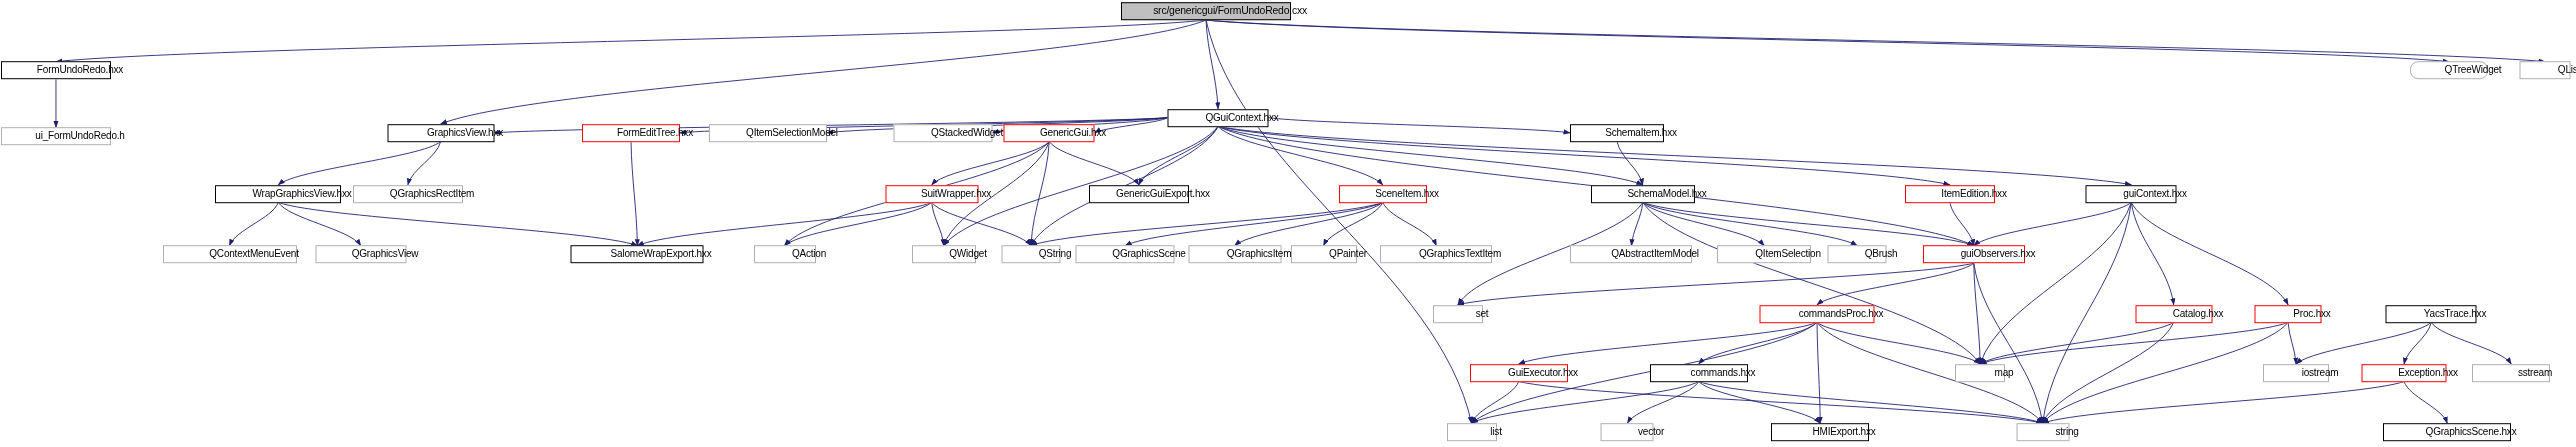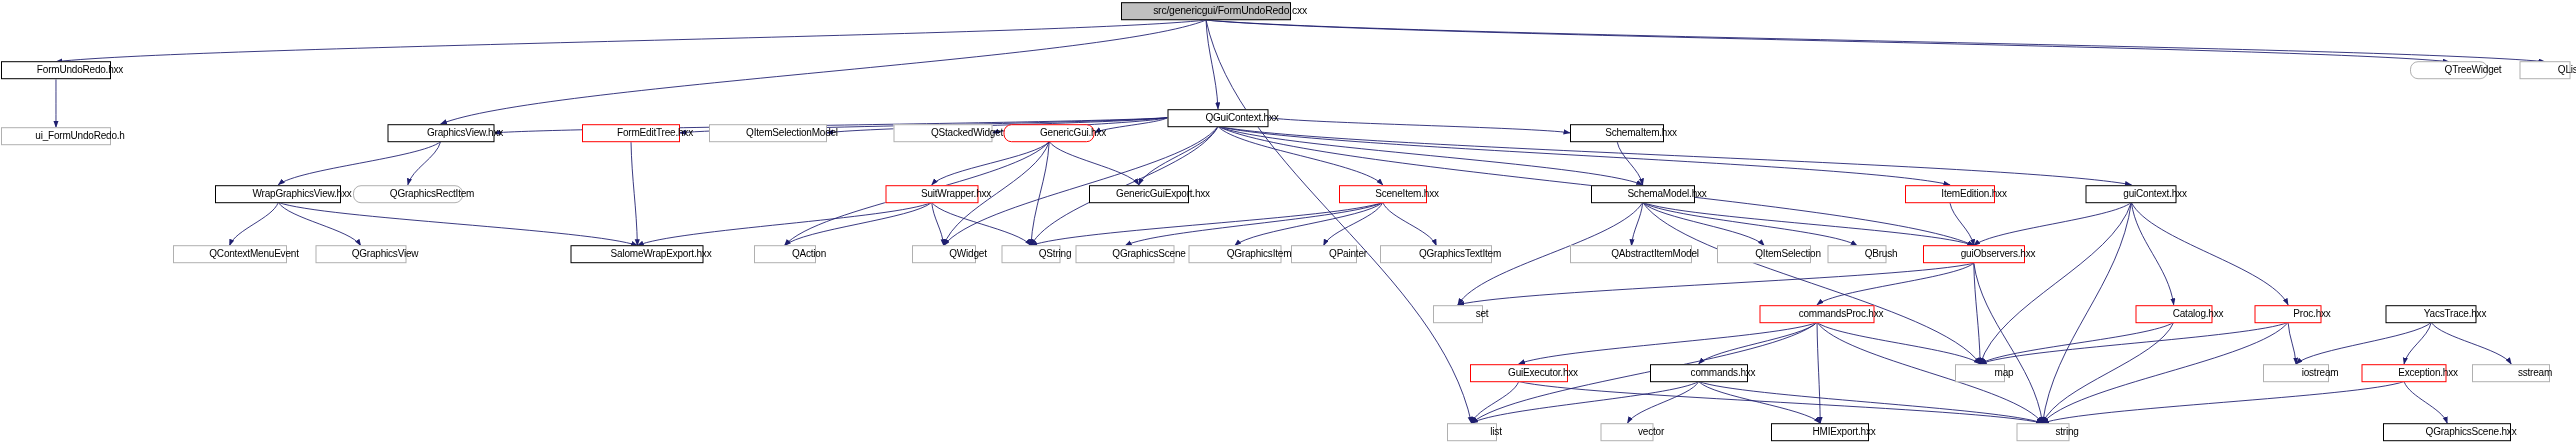--- a/index.html
+++ b/index.html
@@ -130,31 +130,31 @@
 <div class="node root" style="left: 1206px; top: 11.2px; width: 170px;">src/genericgui/FormUndoRedo.cxx</div>
     <div class="node black" style="left: 56px; top: 70px; width: 110px;">FormUndoRedo.hxx</div>
     <div class="node black" style="left: 1218px; top: 118px; width: 101px;">QGuiContext.hxx</div>
     <div class="node grey" style="left: 2449px; top: 70px; width: 78px; border-radius: 8px;">QTreeWidget</div>
     <div class="node grey" style="left: 2545px; top: 70px; width: 51px;">QList</div>
     <div class="node grey" style="left: 56px; top: 136px; width: 110px;">ui_FormUndoRedo.h</div>
     <div class="node black" style="left: 441px; top: 133px; width: 107px;">GraphicsView.hxx</div>
     <div class="node red" style="left: 631px; top: 133px; width: 98px;">FormEditTree.hxx</div>
     <div class="node grey" style="left: 768px; top: 133px; width: 118px;">QItemSelectionModel</div>
     <div class="node grey" style="left: 943px; top: 133px; width: 99px;">QStackedWidget</div>
-    <div class="node red" style="left: 1049px; top: 133px; width: 91px; border-radius: 8px;">GenericGui.hxx</div>
+    <div class="node red" style="left: 1049px; top: 133px; width: 91px;">GenericGui.hxx</div>
     <div class="node black" style="left: 1617px; top: 133px; width: 94px;">SchemaItem.hxx</div>
     <div class="node black" style="left: 278px; top: 194px; width: 126px;">WrapGraphicsView.hxx</div>
-    <div class="node grey" style="left: 408px; top: 194px; width: 110px; border-radius: 8px;">QGraphicsRectItem</div>
+    <div class="node grey" style="left: 408px; top: 194px; width: 110px;">QGraphicsRectItem</div>
     <div class="node red" style="left: 932px; top: 194px; width: 93px;">SuitWrapper.hxx</div>
     <div class="node black" style="left: 1139px; top: 194px; width: 100px;">GenericGuiExport.hxx</div>
     <div class="node red" style="left: 1383px; top: 194px; width: 88px;">SceneItem.hxx</div>
     <div class="node black" style="left: 1643px; top: 194px; width: 104px;">SchemaModel.hxx</div>
     <div class="node red" style="left: 1950px; top: 194px; width: 90px;">ItemEdition.hxx</div>
     <div class="node black" style="left: 2131px; top: 194px; width: 91px;">guiContext.hxx</div>
-    <div class="node grey" style="left: 230px; top: 254px; width: 114px;">QContextMenuEvent</div>
+    <div class="node grey" style="left: 230px; top: 254px; width: 134px;">QContextMenuEvent</div>
     <div class="node grey" style="left: 361px; top: 254px; width: 91px;">QGraphicsView</div>
     <div class="node black" style="left: 637px; top: 254px; width: 133px;">SalomeWrapExport.hxx</div>
     <div class="node grey" style="left: 785px; top: 254px; width: 62px;">QAction</div>
     <div class="node grey" style="left: 944px; top: 254px; width: 64px;">QWidget</div>
     <div class="node grey" style="left: 1031px; top: 254px; width: 59px;">QString</div>
     <div class="node grey" style="left: 1125px; top: 254px; width: 99px;">QGraphicsScene</div>
     <div class="node grey" style="left: 1235px; top: 254px; width: 93px;">QGraphicsItem</div>
     <div class="node grey" style="left: 1324px; top: 254px; width: 66px;">QPainter</div>
     <div class="node grey" style="left: 1436px; top: 254px; width: 112px;">QGraphicsTextItem</div>
     <div class="node grey" style="left: 1631px; top: 254px; width: 122px;">QAbstractItemModel</div>

